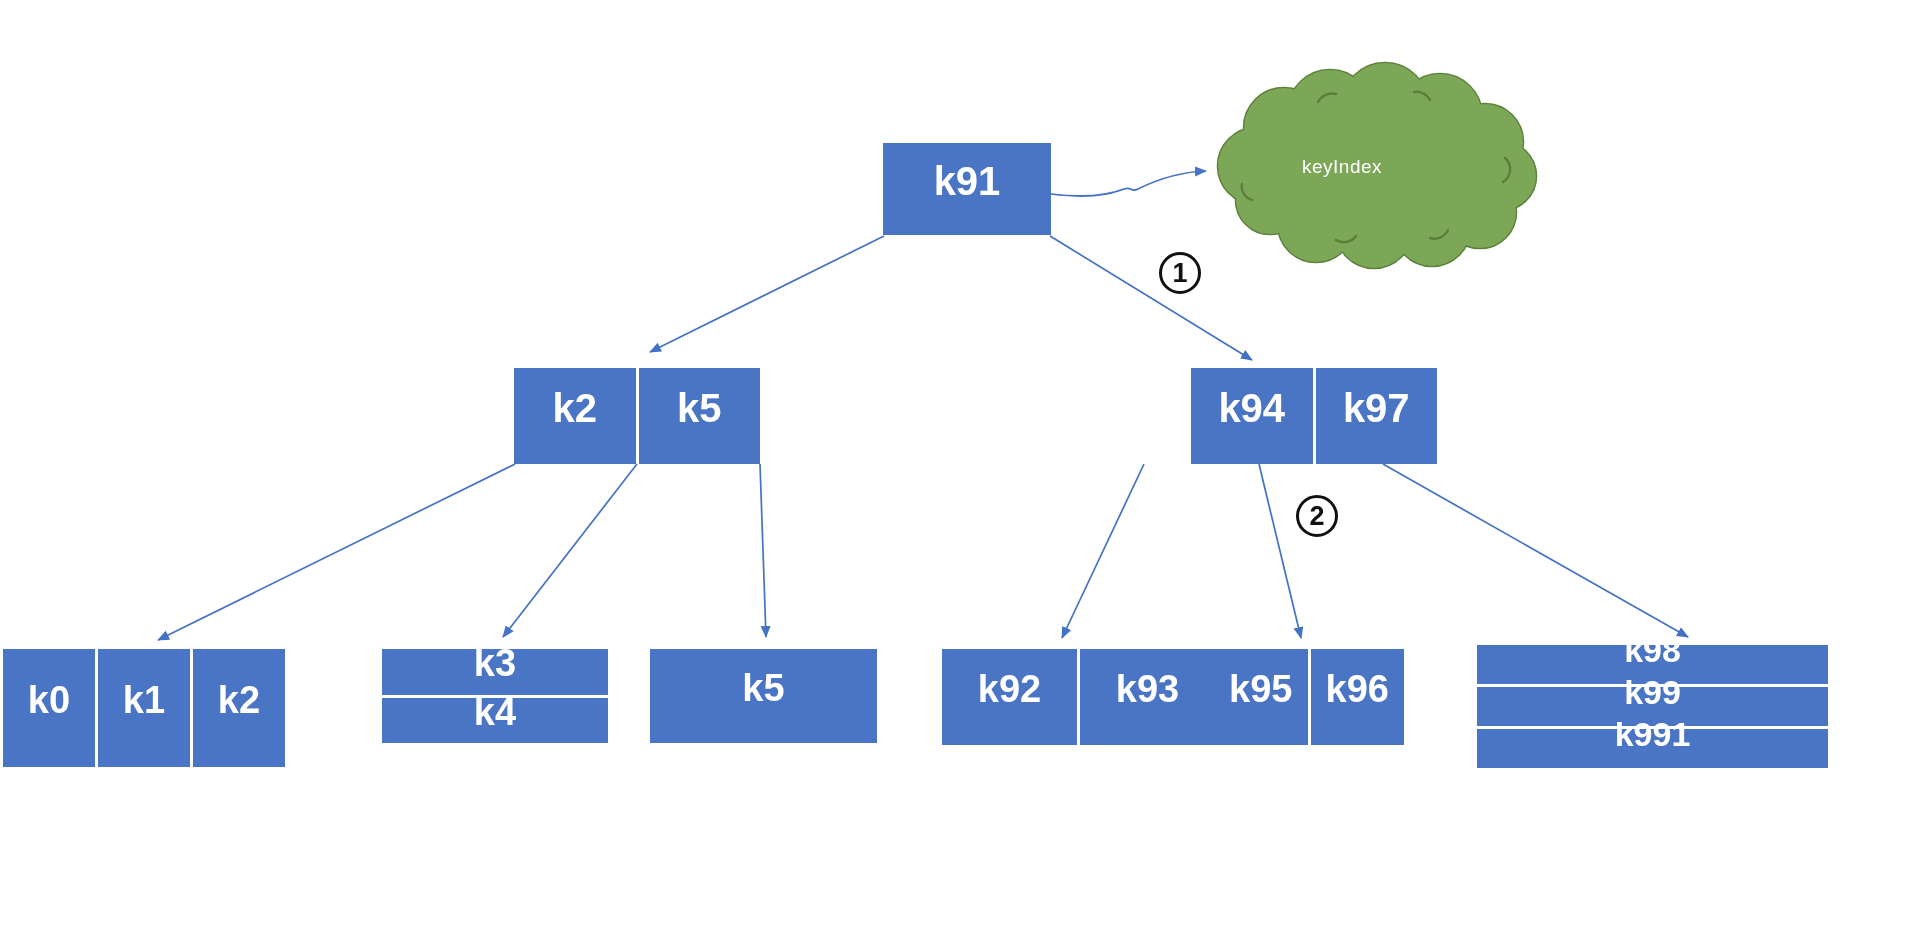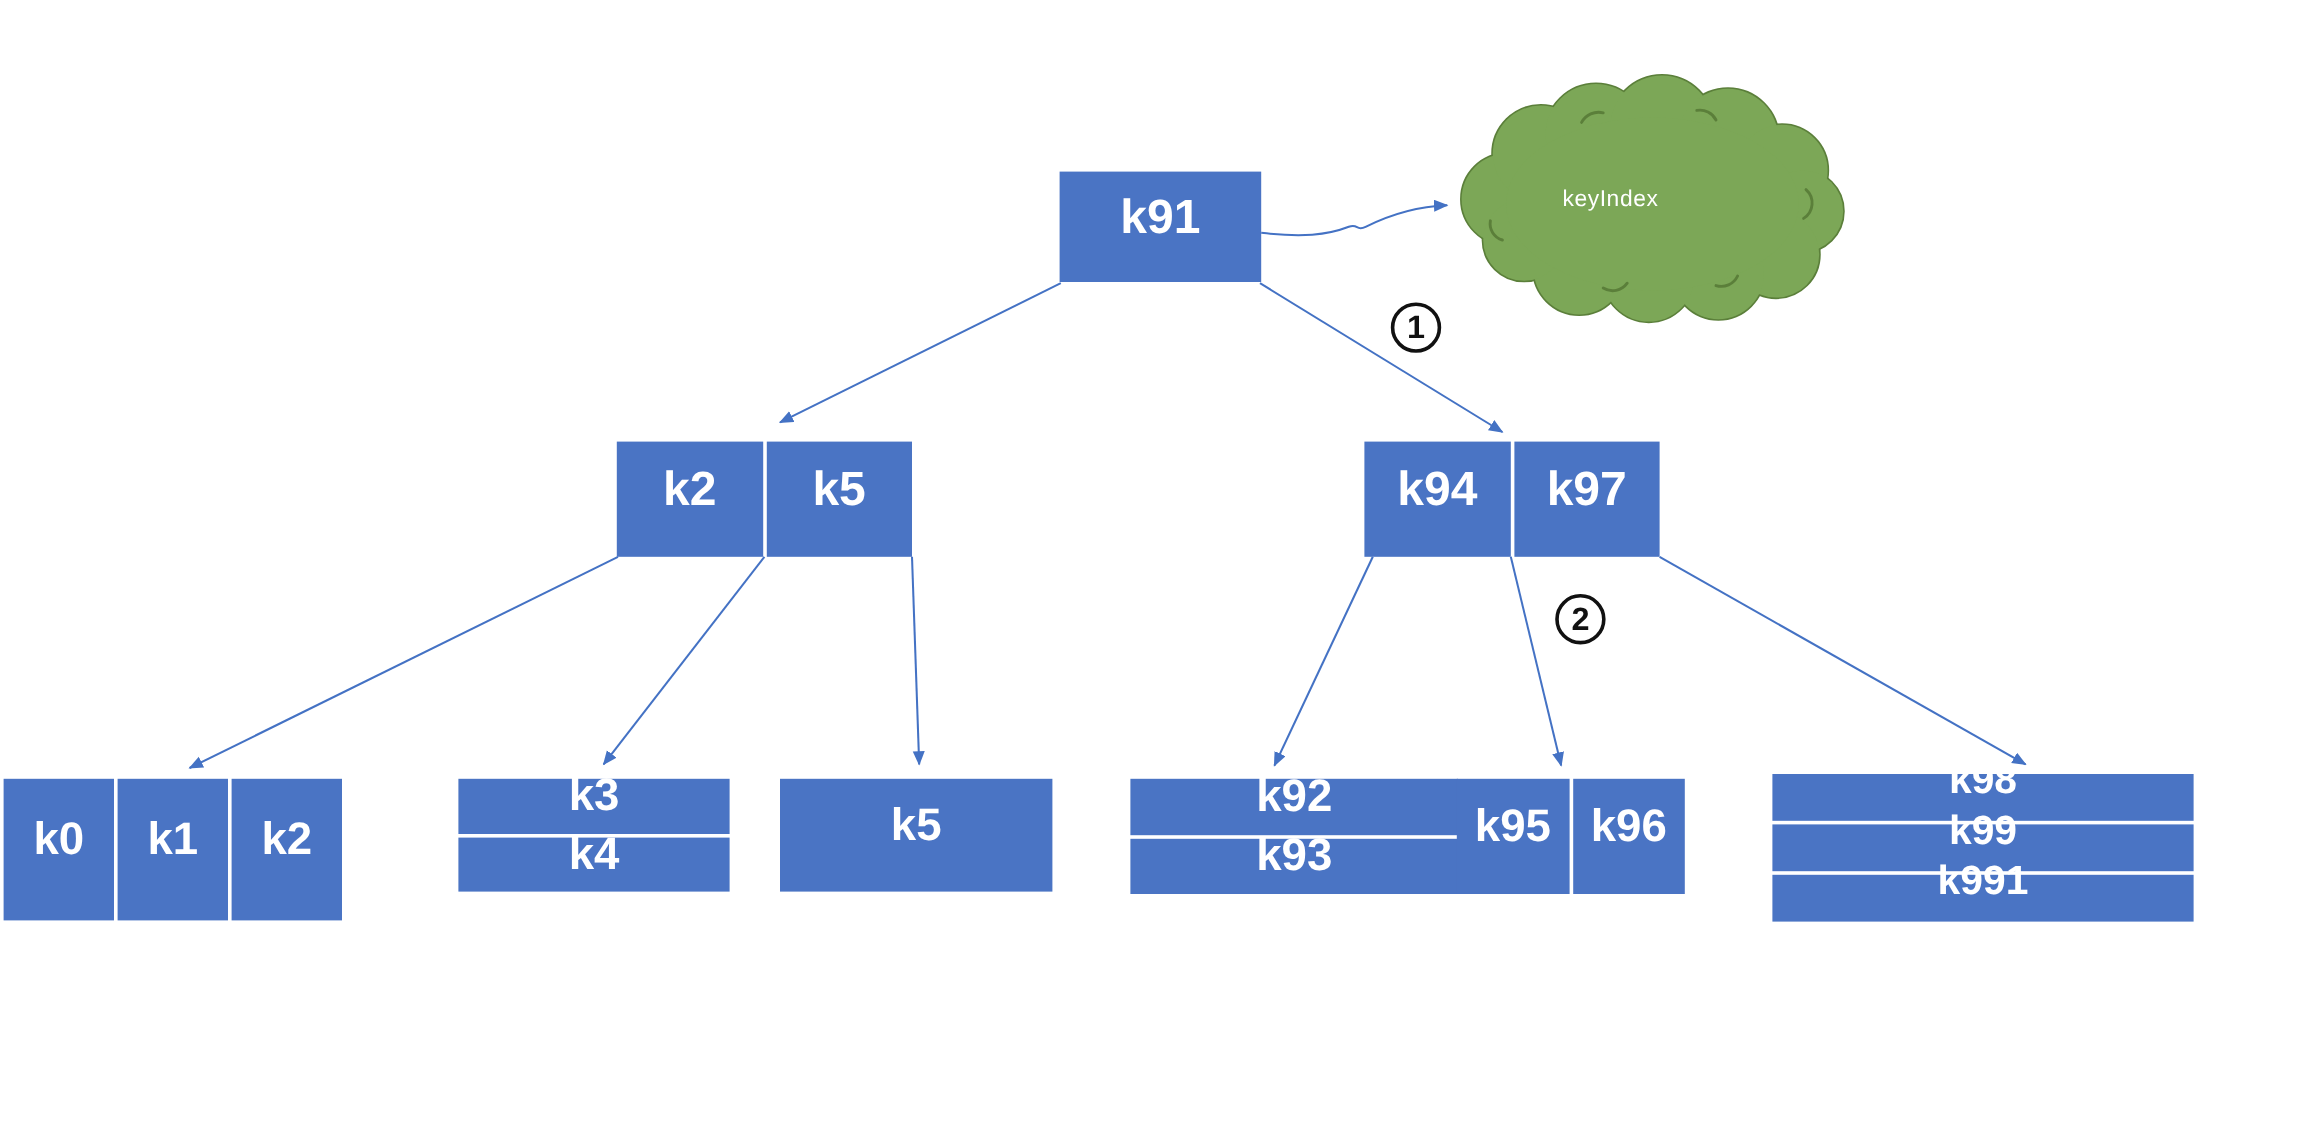--- a/index.html
+++ b/index.html
@@ -135,21 +135,21 @@
 
   <div class="node node-internal" style="left:514px;top:368px;width:246px;height:96px;">
     <div class="cell">
       <span>k2</span>
     </div>
     <div class="cell">
       <span>k5</span>
     </div>
   </div>
 
-  <div class="node node-internal" style="left:1137px;top:368px;width:246px;height:96px;justify-content:center;">
+  <div class="node node-internal" style="left:1191px;top:368px;width:246px;height:96px;justify-content:center;">
     <div class="cell">
       <span>k94</span>
     </div>
     <div class="cell">
       <span>k97</span>
     </div>
   </div>
 
   <div class="node node-leaf" style="left:3px;top:649px;width:282px;height:118px;">
     <div class="cell">
@@ -171,21 +171,21 @@
       <span>k4</span>
     </div>
   </div>
 
   <div class="node node-leaf" style="left:650px;top:649px;width:227px;height:94px;">
     <div class="cell">
       <span>k5</span>
     </div>
   </div>
 
-  <div class="node node-leaf" style="left:942px;top:649px;width:273px;height:96px;flex-direction:column;">
+  <div class="node node-leaf" style="left:942px;top:649px;width:273px;height:96px;">
     <div class="cell">
       <span>k92</span>
     </div>
     <div class="cell">
       <span>k93</span>
     </div>
   </div>
 
   <div class="node node-leaf" style="left:1214px;top:649px;width:190px;height:96px;">
     <div class="cell">

